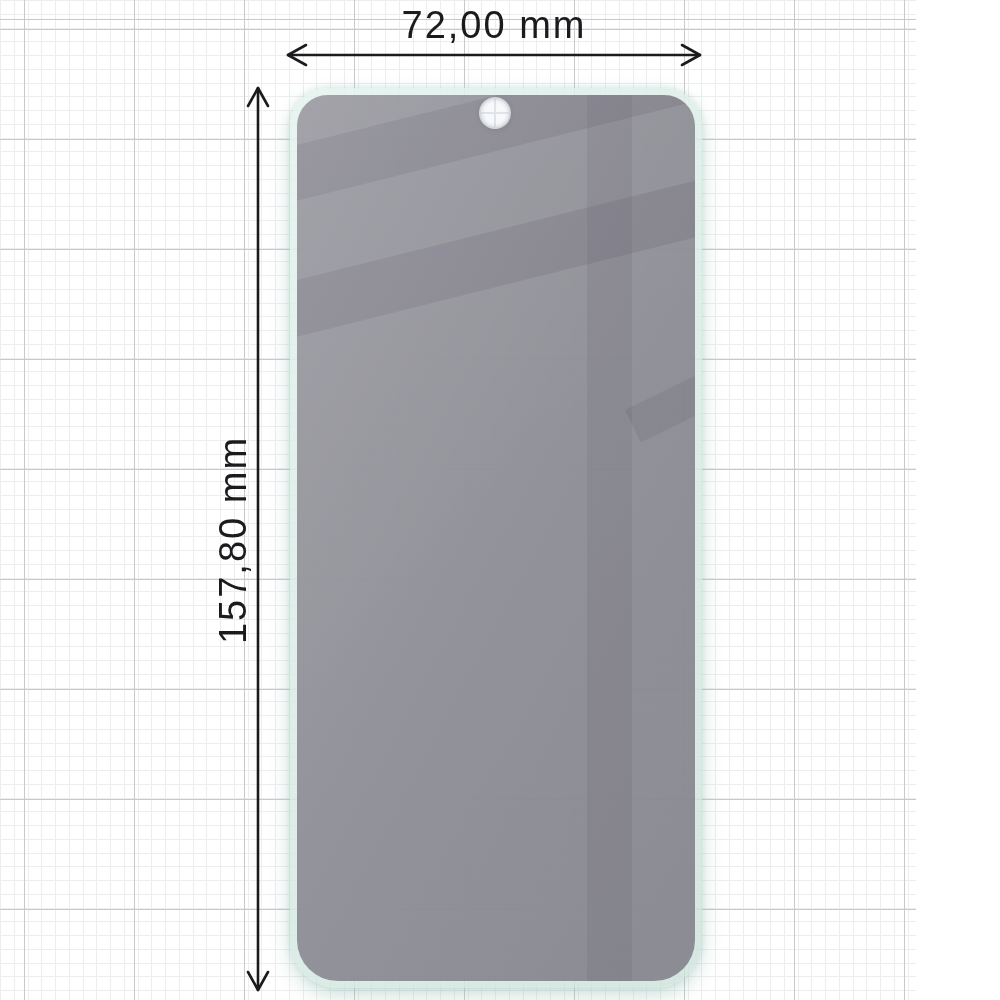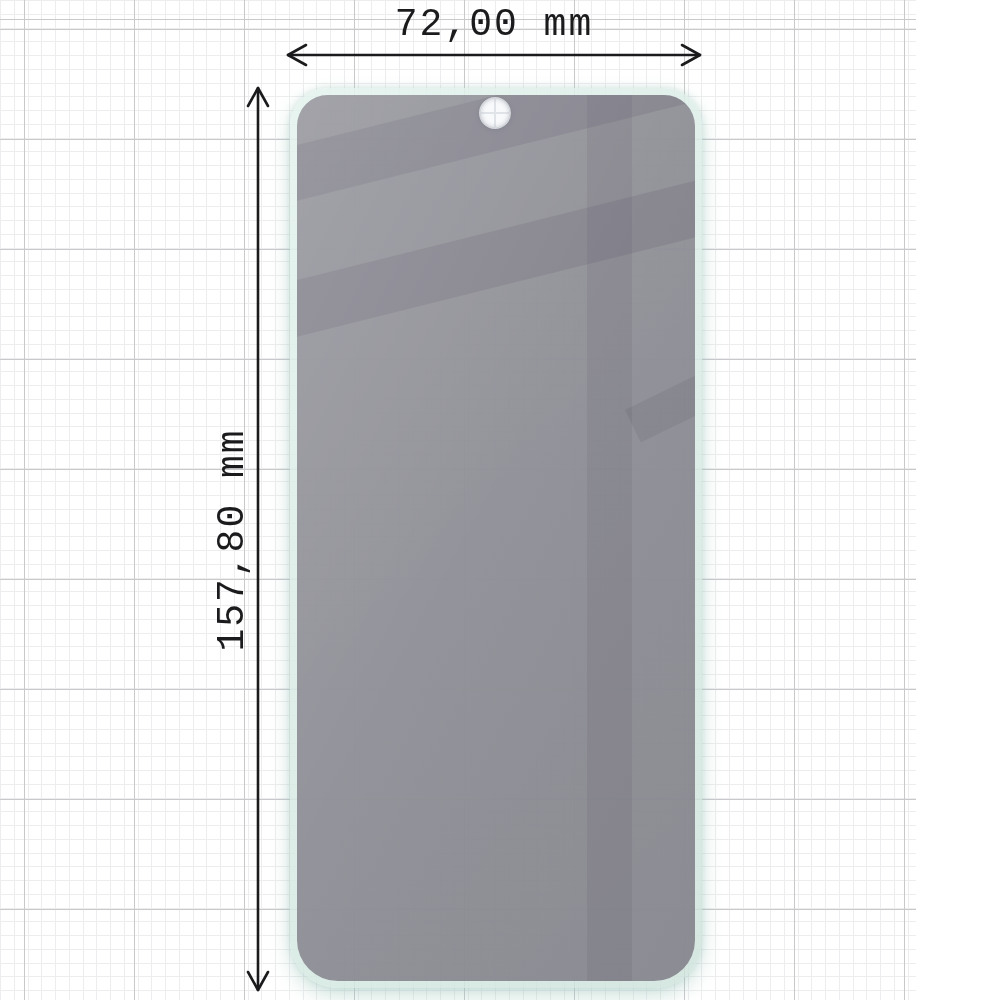--- a/index.html
+++ b/index.html
@@ -11,21 +11,21 @@
     height: 1000px;
     overflow: hidden;
     background-color: var(--paper, #ffffff);
     
     background-image:
       repeating-linear-gradient(to right,  var(--grid-major, #c9c9cc) 0 1px, transparent 1px 110px),
       repeating-linear-gradient(to bottom, var(--grid-major, #c9c9cc) 0 1px, transparent 1px 110px),
       repeating-linear-gradient(to right,  var(--grid-minor, #ededef) 0 1px, transparent 1px 13.75px),
       repeating-linear-gradient(to bottom, var(--grid-minor, #ededef) 0 1px, transparent 1px 13.75px);
     background-position: 24px 0, 0 29px, 0 0, 0 0;
-    font-family: Liberation Mono, monospace;
+    font-family: Liberation Sans, sans-serif;
   }
 
   
   .dim-label {
     position: absolute;
     color: var(--arrow, #1b1b1d);
     font-size: 38px;
     letter-spacing: 2px;
     white-space: nowrap;
     line-height: 1;

